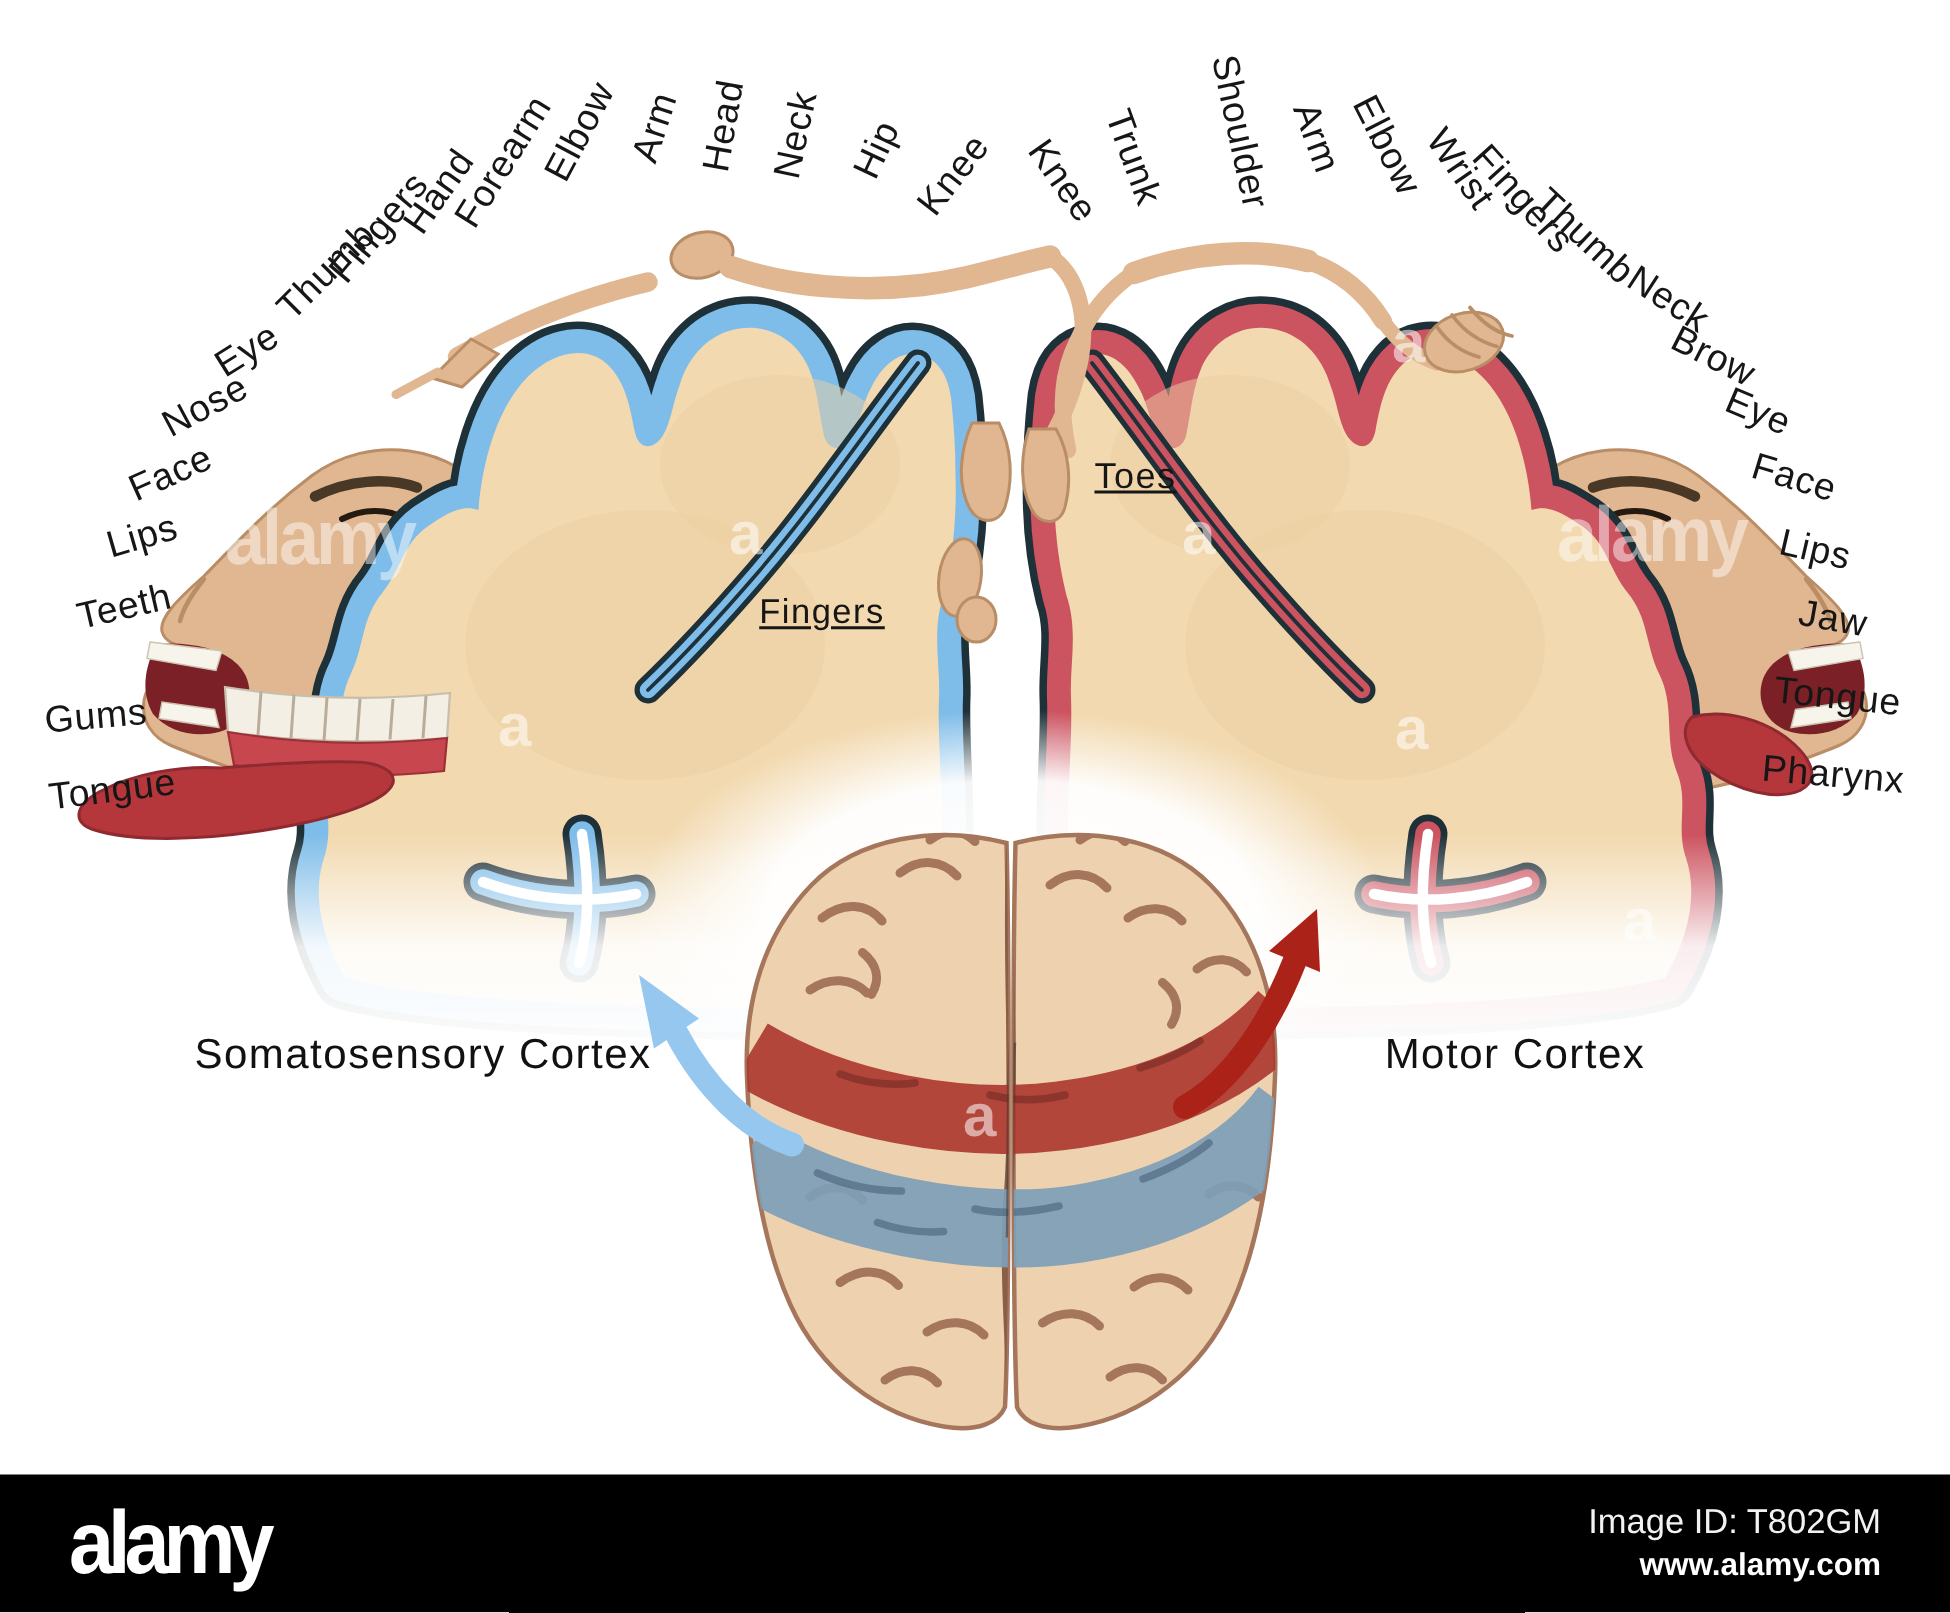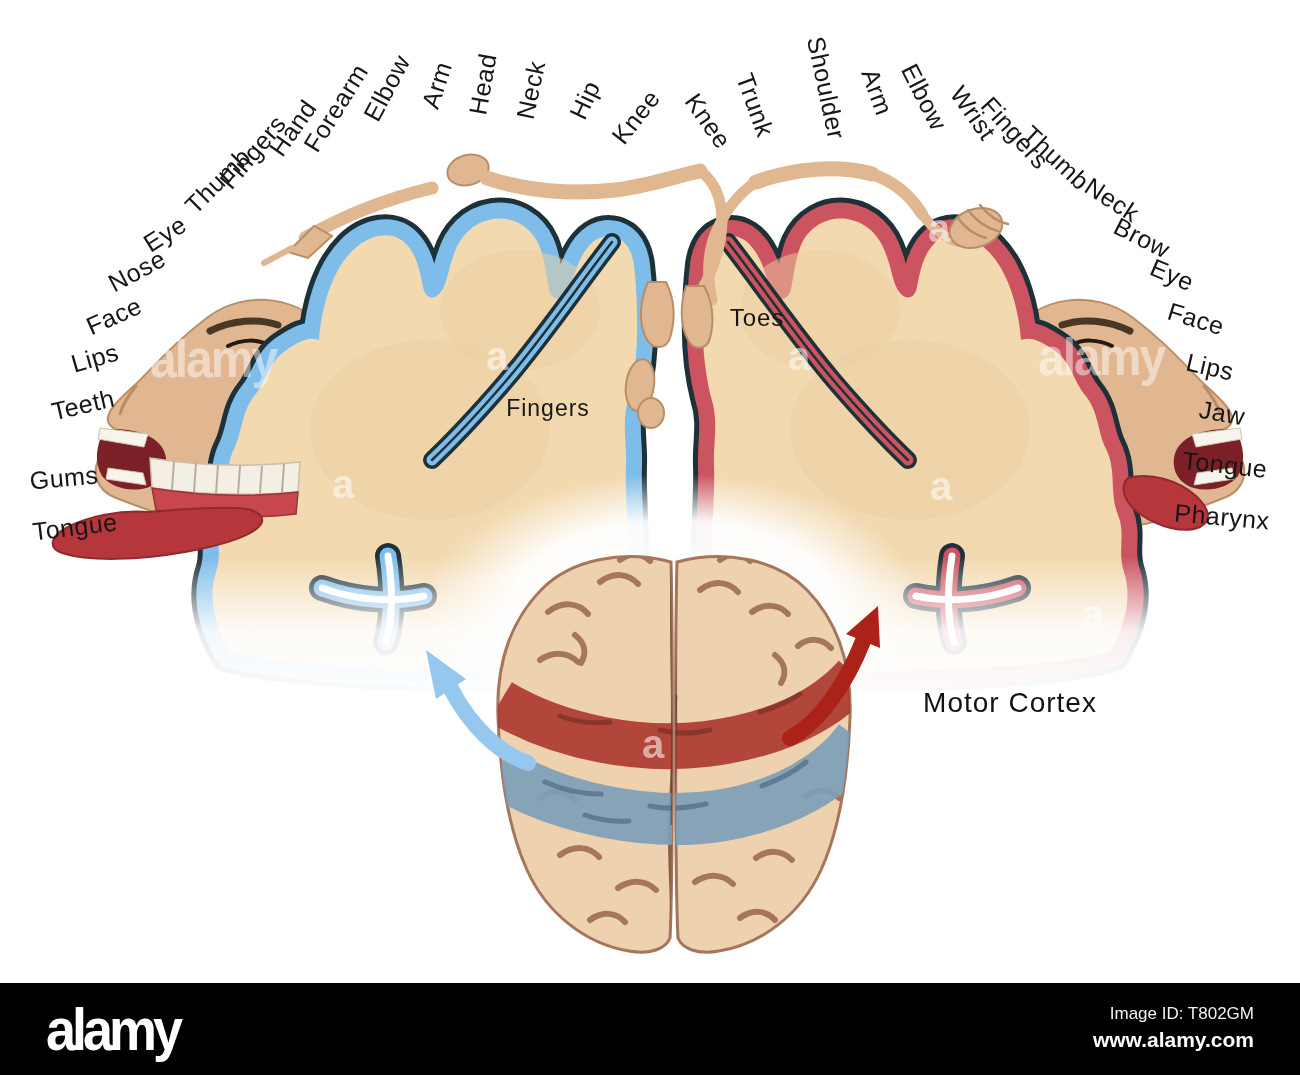--- a/index.html
+++ b/index.html
@@ -4,35 +4,35 @@
 <style>
   html,body{margin:0;padding:0;background:#ffffff;}
   .stage{position:relative;width:1300px;height:1075px;background:#fff;overflow:hidden;
          font-family:"Liberation Sans",sans-serif;}
   .art{position:absolute;left:0;top:0;}
 
   
   .arc-label{position:absolute;transform:translate(-50%,-50%) rotate(var(--r,0deg));
              font-size:25px;color:#161616;white-space:nowrap;letter-spacing:.5px;}
   .center-label{position:absolute;transform:translate(-50%,-50%);
-                font-size:23px;color:#161616;white-space:nowrap;letter-spacing:1px;}
+                font-size:23px;color:#161616;white-space:nowrap;letter-spacing:1px;text-decoration:underline;}
   .cortex-title{position:absolute;transform:translate(-50%,-50%);
                 font-size:28px;color:#111;white-space:nowrap;letter-spacing:1px;}
 
   
   .wm-brand{position:absolute;color:rgba(255,255,255,.48);font-weight:700;font-size:48px;
             letter-spacing:-2px;transform:scaleY(1.08);}
   .wm-a{position:absolute;color:rgba(255,255,255,.55);font-weight:700;font-size:40px;}
 
   
   .footer{position:absolute;left:0;right:0;bottom:0;height:92px;background:#000;
           display:flex;align-items:center;justify-content:space-between;padding:0 46px;box-sizing:border-box;}
   .alamy-logo{color:#fff;font-weight:700;font-size:54px;letter-spacing:-4px;transform:scaleY(1.1);line-height:1;}
   .footer-right{text-align:right;color:#fff;line-height:1.35;}
-  .footer-id{font-size:17px;font-weight:400;opacity:.95;}
+  .footer-id{font-size:23px;font-weight:400;opacity:.95;}
   .footer-url{font-size:21px;font-weight:700;}
 
   
   .rim{fill:var(--cream);stroke:var(--rim);stroke-width:42;stroke-linejoin:round;}
   .band{fill:none;stroke-width:32;stroke-linejoin:round;}
   .band-blue{stroke:var(--somato);} .band-red{stroke:var(--motor);}
   .cover{fill:var(--cream);}
   .blot{fill:#ecd0a4;opacity:.5;}
   .sul-dark{fill:none;stroke:var(--rim);stroke-width:18;stroke-linecap:round;}
   .sul-b{fill:none;stroke:var(--somato);stroke-width:11;stroke-linecap:round;}
@@ -269,20 +269,21 @@
   <div class="arc-label" style="left:1172px;top:275px;--r:23deg">Eye</div>
   <div class="arc-label" style="left:1196px;top:319px;--r:17deg">Face</div>
   <div class="arc-label" style="left:1210px;top:367px;--r:13deg">Lips</div>
   <div class="arc-label" style="left:1222px;top:413px;--r:10deg">Jaw</div>
   <div class="arc-label" style="left:1225px;top:465px;--r:6deg">Tongue</div>
   <div class="arc-label" style="left:1222px;top:517px;--r:5deg">Pharynx</div>
 
   <div class="center-label" style="left:548px;top:408px;">Fingers</div>
   <div class="center-label" style="left:757px;top:318px;font-size:24px;">Toes</div>
 
+  <div class="cortex-title" style="left:282px;top:703px;">Somatosensory Cortex</div>
   <div class="cortex-title" style="left:1010px;top:703px;">Motor Cortex</div>
 
   <div class="wm-brand" style="left:150px;top:332px;">alamy</div>
   <div class="wm-brand" style="left:1038px;top:330px;">alamy</div>
   <div class="wm-a" style="left:486px;top:334px;">a</div>
   <div class="wm-a" style="left:788px;top:334px;">a</div>
   <div class="wm-a" style="left:642px;top:722px;">a</div>
   <div class="wm-a" style="left:332px;top:462px;">a</div>
   <div class="wm-a" style="left:928px;top:206px;">a</div>
   <div class="wm-a" style="left:1082px;top:592px;">a</div>

